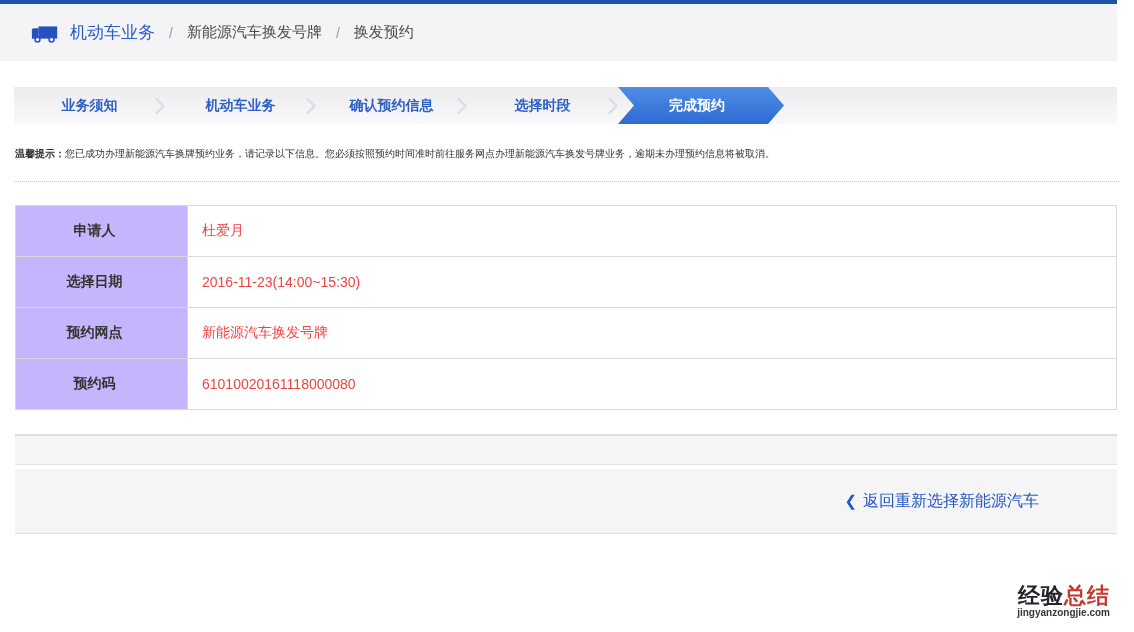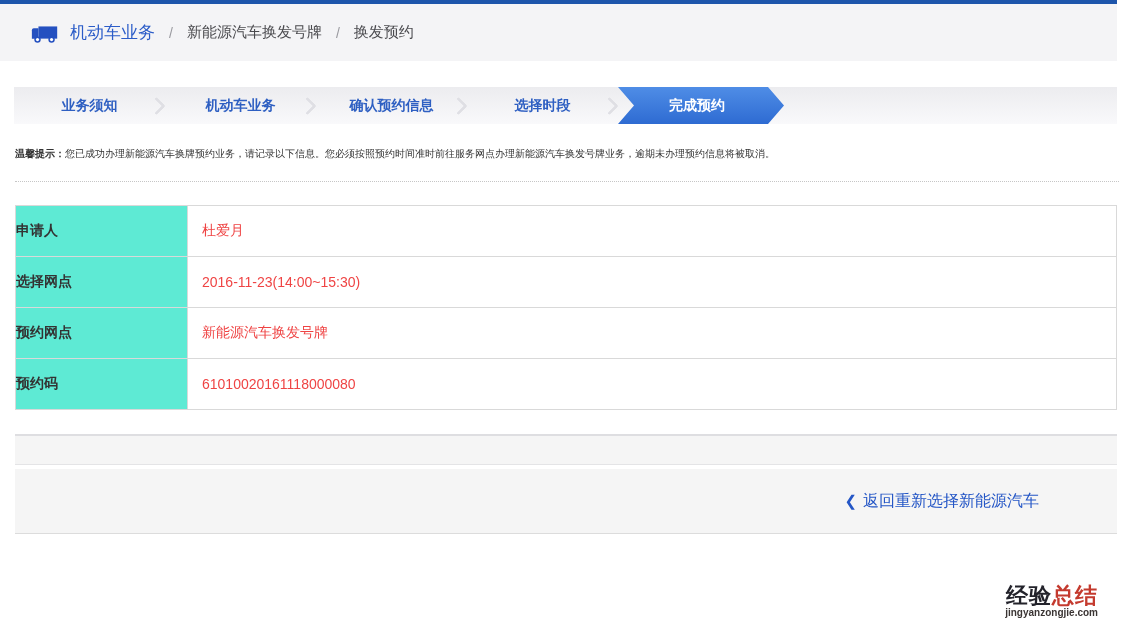--- a/index.html
+++ b/index.html
@@ -35,36 +35,36 @@
 
   
   .notice { margin:15px 20px 0 15px; font-size:10px; color:#333; line-height:30px; }
   .notice b { font-weight:bold; }
   .dotline { margin:12px 15px 0 15px; border-bottom:1px dotted #c6c6c6; }
 
   
   .detail-table { margin:23px 17px 0 15px; width:1102px;
     border-collapse:collapse; table-layout:fixed; }
   .detail-table td { border:1px solid #d9d9d9; height:51px; font-size:14px; }
-  .detail-table td.lbl { width:172px; background:#5eead4; color:#333;
-    font-weight:bold; text-align:left; padding-right:14px; }
+  .detail-table td.lbl { width:172px; background:#c4b5fd; color:#333;
+    font-weight:bold; text-align:center; padding-right:14px; }
   .detail-table td.val { color:#ef4444; padding-left:14px; }
 
   
   .band1 { margin:24px 17px 0 15px; height:31px; background:#f5f5f5;
     border-top:2px solid #dedee1; border-bottom:1px solid #e4e4e6; }
   .band2 { margin:4px 17px 0 15px; height:65px; background:#f5f5f5;
     border-bottom:1px solid #dcdcdc; display:flex; align-items:center;
     justify-content:flex-end; padding-right:78px; }
   .back-link { color:#2456c6; font-size:16px; cursor:pointer; display:flex;
     align-items:center; }
   .back-link .chev { font-weight:bold; font-size:15px; margin-right:6px; }
 
   
-  .watermark { position:absolute; right:36px; bottom:14px; text-align:right;
+  .watermark { position:absolute; right:24px; bottom:14px; text-align:right;
     line-height:1.05; }
   .wm-cn { font-size:22px; font-weight:bold; letter-spacing:1px; }
   .wm-cn .p1 { color:#23232b; }
   .wm-cn .p2 { color:#c43a2e; }
   .wm-url { font-size:10px; font-weight:bold; color:#3a3433; letter-spacing:0px; }
 </style>
 </head>
 <body>
 
 <div class="page">
@@ -115,21 +115,21 @@
   </div>
   <div class="dotline"></div>
 
   <table class="detail-table">
     <tbody>
         <tr>
       <td class="lbl">申请人</td>
       <td class="val">杜爱月</td>
     </tr>
     <tr>
-      <td class="lbl">选择网点</td>
+      <td class="lbl">选择日期</td>
       <td class="val">2016-11-23(14:00~15:30)</td>
     </tr>
     <tr>
       <td class="lbl">预约网点</td>
       <td class="val">新能源汽车换发号牌</td>
     </tr>
     <tr>
       <td class="lbl">预约码</td>
       <td class="val">61010020161118000080</td>
     </tr>

